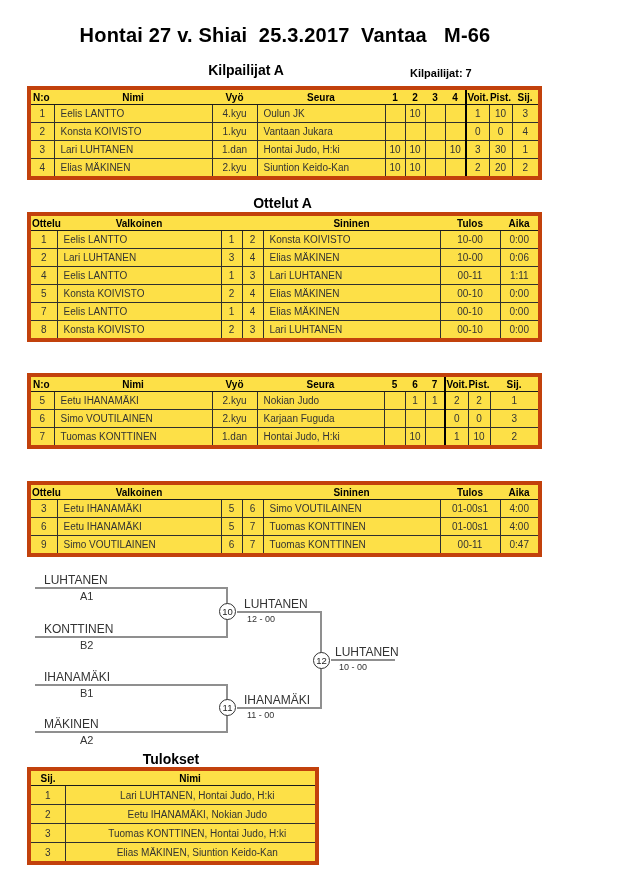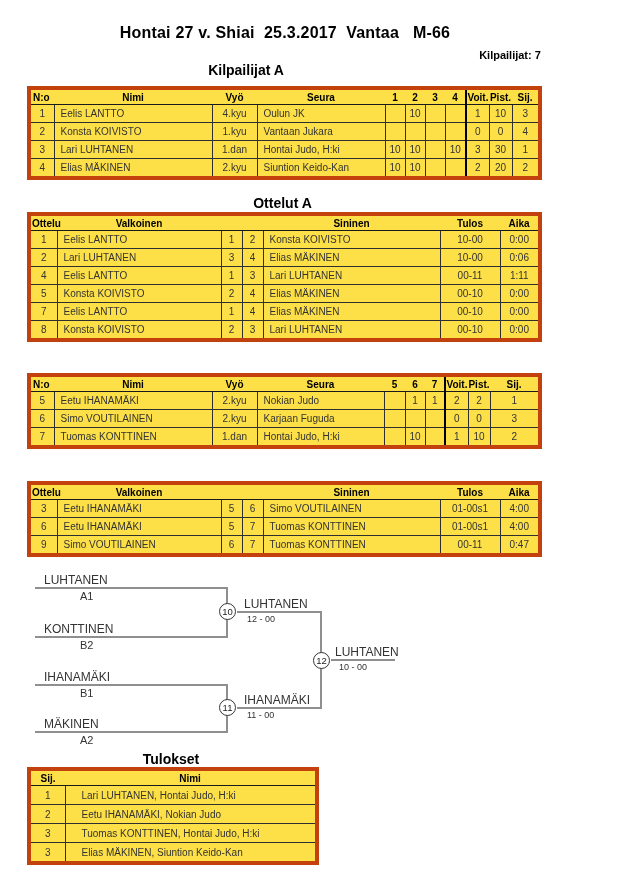--- a/index.html
+++ b/index.html
@@ -1,21 +1,21 @@
 <!DOCTYPE html>
 <html><head>
 <meta charset="utf-8">
 <style>
   html,body{margin:0;padding:0;background:#fff;}
   .page{position:relative;width:630px;height:891px;background:#fff;overflow:hidden;
         font-family:"Liberation Sans",sans-serif;color:#222;}
 
   .main-title{position:absolute;top:24px;left:0;width:570px;text-align:center;
-              font-size:16px;font-weight:bold;color:#000;white-space:pre;letter-spacing:.2px;}
-  .participants{position:absolute;top:49px;left:410px;width:200px;text-align:center;
+              font-size:20px;font-weight:bold;color:#000;white-space:pre;letter-spacing:.2px;}
+  .participants{position:absolute;top:67px;left:410px;width:200px;text-align:left;
                 font-size:11px;font-weight:bold;color:#000;}
 
   .sec-title{position:absolute;font-size:14px;font-weight:bold;color:#000;text-align:center;white-space:pre;}
   #t-compA{top:62px;left:27px;width:438px;}
   #t-matchA{top:195px;left:27px;width:511px;}
   #t-compB{top:355px;left:27px;width:438px;}
   #t-matchB{top:464px;left:27px;width:511px;}
   #t-results{top:751px;left:27px;width:288px;}
 
   table.tbl{position:absolute;border-collapse:collapse;table-layout:fixed;background:#fde047;
@@ -27,21 +27,21 @@
 
   .tbl-comp th:nth-child(1){text-align:left;padding-left:2px;}
   .tbl-comp td:nth-child(2),.tbl-comp td:nth-child(4){text-align:left;padding-left:6px;}
   .tbl-compA th:nth-child(9),.tbl-compA td:nth-child(9){border-left:2px solid #000;}
   .tbl-compB th:nth-child(8),.tbl-compB td:nth-child(8){border-left:2px solid #000;}
 
   .tbl-match th:nth-child(1){text-align:left;padding-left:1px;margin-top:40px;}
   .tbl-match td:nth-child(2),.tbl-match td:nth-child(5){text-align:left;padding-left:6px;}
 
   .tbl-results td:nth-child(1){text-align:center;}
-  .tbl-results td:nth-child(2){text-align:left;padding-left:16px;}
+  .tbl-results td:nth-child(2){text-align:center;padding-left:16px;}
   .tbl-results td{height:18px;}
 
   #tbl-compA{top:86px;left:27px;width:511px;}
   #tbl-matchA{top:212px;left:27px;width:511px;}
   #tbl-compB{top:373px;left:27px;width:511px;}
   #tbl-matchB{top:481px;left:27px;width:511px;}
   #tbl-results{top:767px;left:27px;width:288px;}
 
   .bracket{position:absolute;left:12px;top:570px;width:630px;height:190px;}
   .b-hline{position:absolute;height:2px;background:#8f8f8f;}

